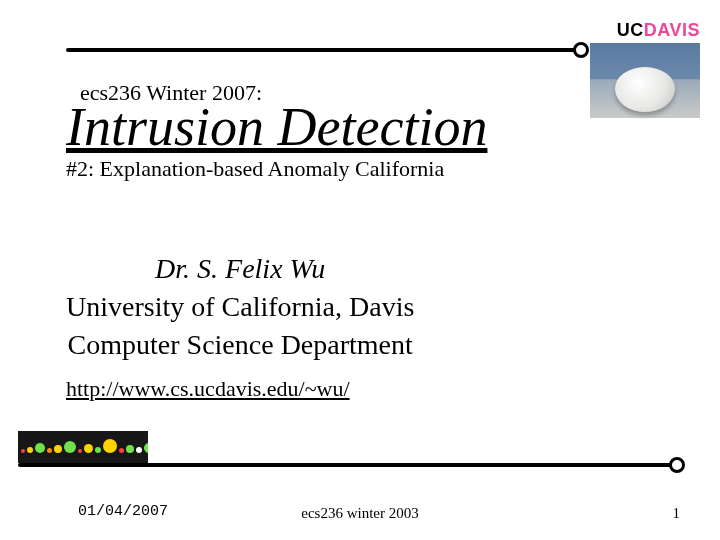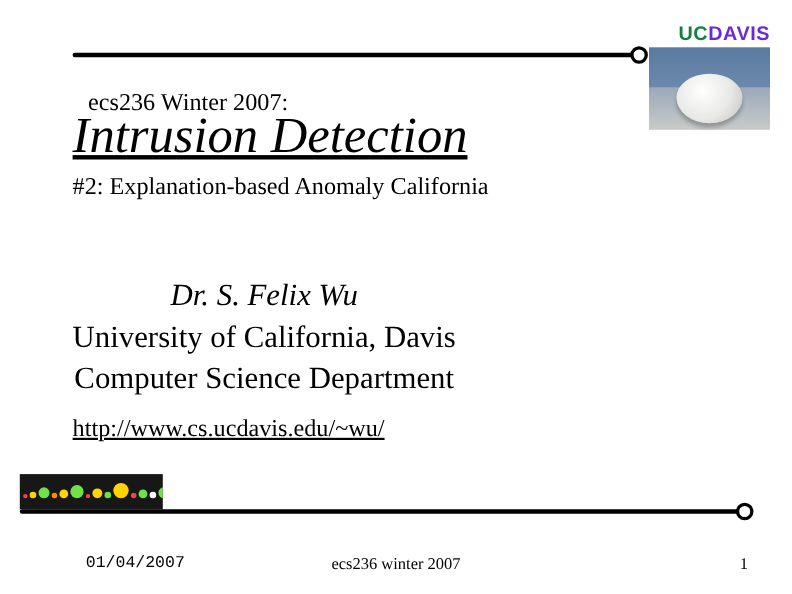--- a/index.html
+++ b/index.html
@@ -49,22 +49,22 @@
     width: 110px;
   }
   .logo-text {
     font-family: "Arial Black", Arial, sans-serif;
     font-weight: 700;
     font-size: 18px;
     letter-spacing: 0.5px;
     text-align: right;
     margin-bottom: 2px;
   }
-  .logo-uc { color: #15803d; }
-  .logo-davis { color: #6d28d9; }
+  .logo-uc { color: #000000; }
+  .logo-davis { color: #ec4899; }
   .logo-img {
     width: 110px;
     height: 75px;
     background: linear-gradient(#5a7aa0 0%, #6c89ac 48%, #9aa9ba 49%, #c9cbc9 100%);
     display: flex;
     align-items: flex-end;
     justify-content: center;
     padding-bottom: 6px;
     box-sizing: border-box;
   }
@@ -96,21 +96,21 @@
     font-family: "Comic Sans MS", "Chalkboard SE", cursive;
     font-size: 22px;
     text-align: right;
   }
   .title {
     position: absolute;
     left: 66px;
     top: 100px;
     font-family: "Times New Roman", Times, serif;
     font-style: italic;
-    font-size: 46px;
+    font-size: 54px;
     text-decoration: underline;
     line-height: 1.0;
   }
   .subtitle {
     position: absolute;
     left: 66px;
     top: 156px;
     font-family: "Comic Sans MS", "Chalkboard SE", cursive;
     font-size: 22px;
   }
@@ -232,14 +232,14 @@
     <span class="ball" style="width:6px;height:6px;background:#ffffff"></span>
     <span class="ball" style="width:10px;height:10px;background:#6fe24a"></span>
   </div>
 </div>
 
 <div class="rule rule-bottom">
   <span class="dot"></span>
 </div>
 
 <div class="footer-left">01/04/2007</div>
-<div class="footer-center">ecs236 winter 2007</div>
+<div class="footer-center">ecs236 winter 2003</div>
 <div class="footer-right">1</div>
 
 </body></html>

